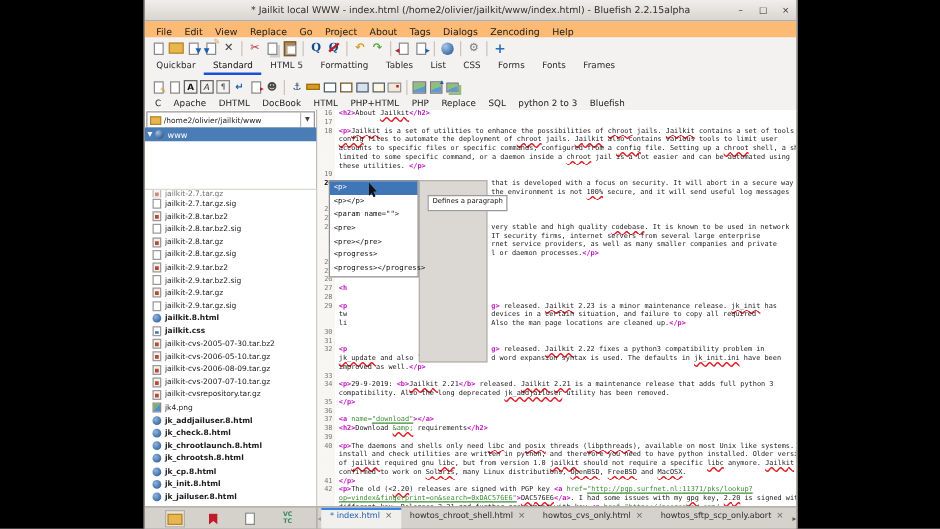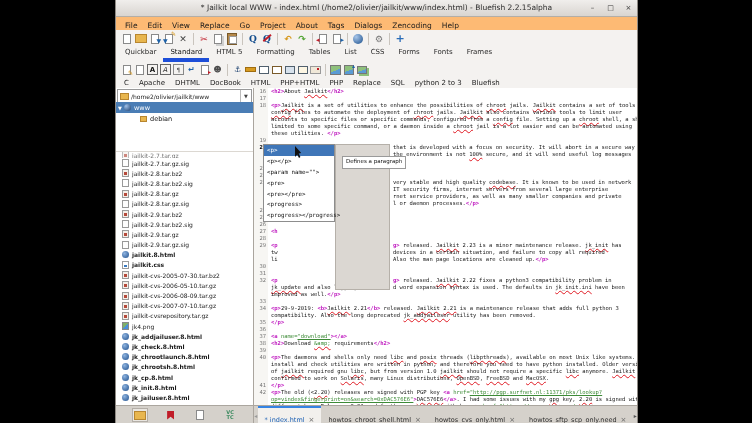--- a/index.html
+++ b/index.html
@@ -16,21 +16,21 @@
   .menubar{height:13px;display:flex;align-items:flex-end;padding-left:4px;background:#fdba74;font-size:7.5px;color:#1a1a1a}
   .menubar span{padding:0 5px}
   
   .toolbar1{height:17px;display:flex;align-items:center;padding-left:4px;background:#f4f2f0}
   .tsep{width:1px;height:12px;background:#c9c4bd;margin:0 3px}
   .tbi{width:12px;height:13px;margin:0 1px;display:flex;align-items:center;justify-content:center;position:relative;font-size:9px}
   .pg{display:block;width:8px;height:10px;background:#fff;border:1px solid #8a8a8a;box-sizing:border-box}
   .ovl{position:absolute;font-size:6px;line-height:6px}
   .quickrow{height:15px;display:flex;align-items:flex-start;background:#f4f2f0;font-size:7px;color:#2a2a2a;padding-left:2px}
   .quickrow span{padding:1px 7px 2px 7px;border-bottom:2px solid transparent}
-  .quickrow span.active{border-bottom:4px solid #1d4ed8;color:#111}
+  .quickrow span.active{border-bottom:2px solid #1d4ed8;color:#111}
   .toolbar2{height:15px;display:flex;align-items:center;padding-left:4px;background:#f4f2f0}
   .hicon{width:11px;height:12px;margin:0 1px;display:flex;align-items:center;justify-content:center;position:relative;font-size:8px}
   .langrow{height:12px;display:flex;align-items:center;background:#f4f2f0;font-size:7px;color:#222;
            border-bottom:1px solid #b5b0a9;padding-left:3px}
   .langrow span{padding:0 5px}
   
   .main{position:absolute;top:88px;left:0;right:0;height:317px;display:flex;background:#fff}
   .sidebar{width:138px;min-width:138px;border-right:1px solid #aaa59e;position:relative;background:#fff;box-sizing:border-box}
   .combo{position:absolute;left:1px;top:1px;right:1px;height:12px;border:1px solid #999;background:#fff;
          display:flex;align-items:center;font-size:6px;color:#222}
@@ -81,21 +81,21 @@
           clip-path:polygon(0 0,0 92%,28% 70%,50% 100%,68% 92%,46% 62%,78% 58%)}
   
   .bottom{position:absolute;left:0;top:405px;right:0;height:18px;background:#d5d1cb;border-top:1px solid #aba69f;display:flex}
   .sfoot{width:138px;min-width:138px;display:flex;align-items:center;justify-content:space-around;padding:0 8px;box-sizing:border-box;border-right:1px solid #aaa59e}
   .sfi{width:14px;height:12px;display:flex;align-items:center;justify-content:center;position:relative}
   .sfi.active{background:#e9e6e1;border:1px solid #b3aea7}
   .bkm{width:7px;height:9px;background:#c01c28;clip-path:polygon(0 0,100% 0,100% 100%,50% 70%,0 100%)}
   .vc{font-size:5px;color:#3a8a5f;font-weight:bold;line-height:5px;text-align:center}
   .dtabs{flex:1;display:flex;align-items:stretch;overflow:hidden}
   .darr{width:10px;display:flex;align-items:center;justify-content:center;font-size:6px;color:#555}
-  .dtab{display:flex;align-items:flex-end;gap:4px;padding:0 7px;font-size:6.5px;color:#2e2e2e;border-top:2px solid transparent;white-space:nowrap}
+  .dtab{display:flex;align-items:flex-start;gap:4px;padding:0 7px;font-size:6.5px;color:#2e2e2e;border-top:2px solid transparent;white-space:nowrap}
   .dtab.active{background:#f2f0ed;border-top:2px solid #3584e4;color:#1a5fb4}
   .dtab .x{font-size:7px;color:#666}
   
   .g-red{color:#c01c28}.g-blue{color:#1c61a8}.g-amber{color:#d79a20}.g-green{color:#57a639}.g-gray{color:#777}
   .rule-bar{width:9px;height:3px;background:#d79a20;border:1px solid #a06d10}
   .tbl{width:10px;height:8px;border:1px solid #51606e;background:
        linear-gradient(#fff,#fff) padding-box,
        repeating-linear-gradient(90deg,#9fb0c0 0 1px,transparent 1px 4px),
        repeating-linear-gradient(#9fb0c0 0 1px,transparent 1px 3px);background-color:#eef2f6;box-sizing:border-box}
   .img-ic{width:10px;height:8px;border:1px solid #777;background:linear-gradient(160deg,#8ec07c 55%,#5a9bd4 55%)}
@@ -271,25 +271,20 @@
       <div class="combo">
         <span class="cfold"></span>
         <span class="ctext">/home2/olivier/jailkit/www</span>
         <span class="cbtn">▼</span>
       </div>
       <div class="tree" id="tree">
           <div class="trow sel">
             <span class="exp">▼</span>
             <span class="globe-dot"></span>
             <span>www</span>
-          </div>
-          <div class="trow" style="padding-left: 16px;">
-            <span class="exp"></span>
-            <span class="ticon fold"></span>
-            <span>debian</span>
           </div>
         </div>
       <div class="filelist" id="filelist">
           <div class="frow clip">
             <span class="ficon fi-archive"></span>
             <span>jailkit-2.7.tar.gz</span>
           </div>
           <div class="frow">
             <span class="ficon fi-sig"></span>
             <span>jailkit-2.7.tar.gz.sig</span>
@@ -475,20 +470,20 @@
         </span>
         <span class="dtab">
           <span>howtos_chroot_shell.html</span>
           <span class="x">×</span>
         </span>
         <span class="dtab">
           <span>howtos_cvs_only.html</span>
           <span class="x">×</span>
         </span>
         <span class="dtab">
-          <span>howtos_sftp_scp_only.need</span>
+          <span>howtos_sftp_scp_only.abort</span>
           <span class="x">×</span>
         </span>
         <span class="darr">▸</span>
       </div>
   </div>
 
 </div>
 
 </body></html>

